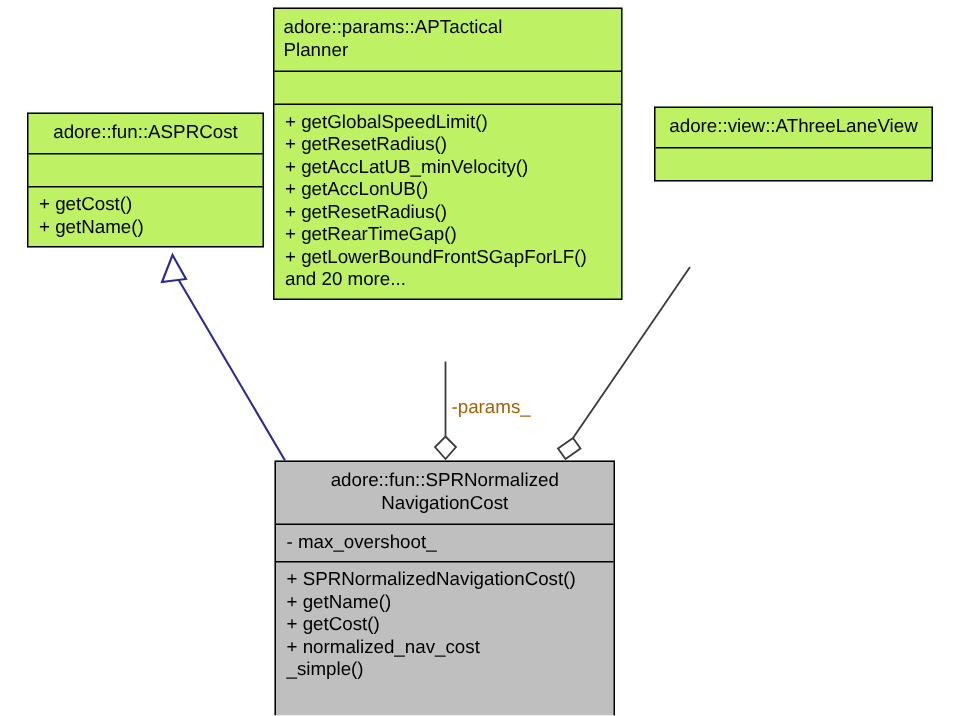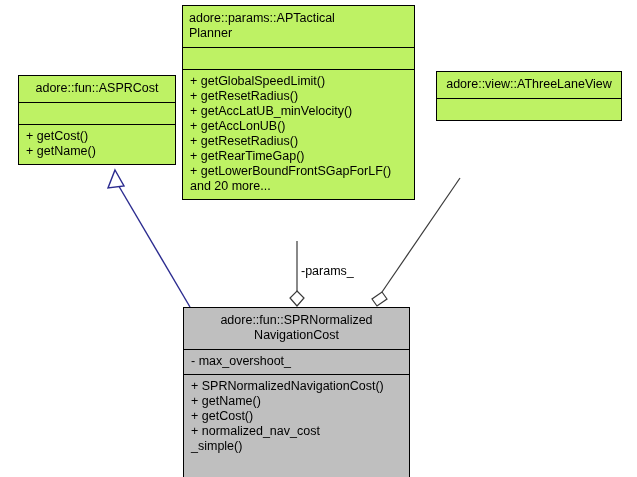--- a/index.html
+++ b/index.html
@@ -59,21 +59,21 @@
     text-align: left;
   }
   .member {
     white-space: pre;
     text-align: left;
   }
   .edge-label {
     position: absolute;
     font-size: 12.5px;
     line-height: 14px;
-    color: #000000;
+    color: #a16207;
     white-space: nowrap;
     z-index: 3;
   }
   
   #box-asprcost     { left: 18px;   top: 75px;  width: 158px; }
   #box-aptactical   { left: 182px; top: 5px;   width: 233px; }
   #box-threelane    { left: 436px; top: 71px;  width: 186px; }
   #box-sprnorm      { left: 183px; top: 307px; width: 227px; height: 175px; }
 </style>
 </head>

